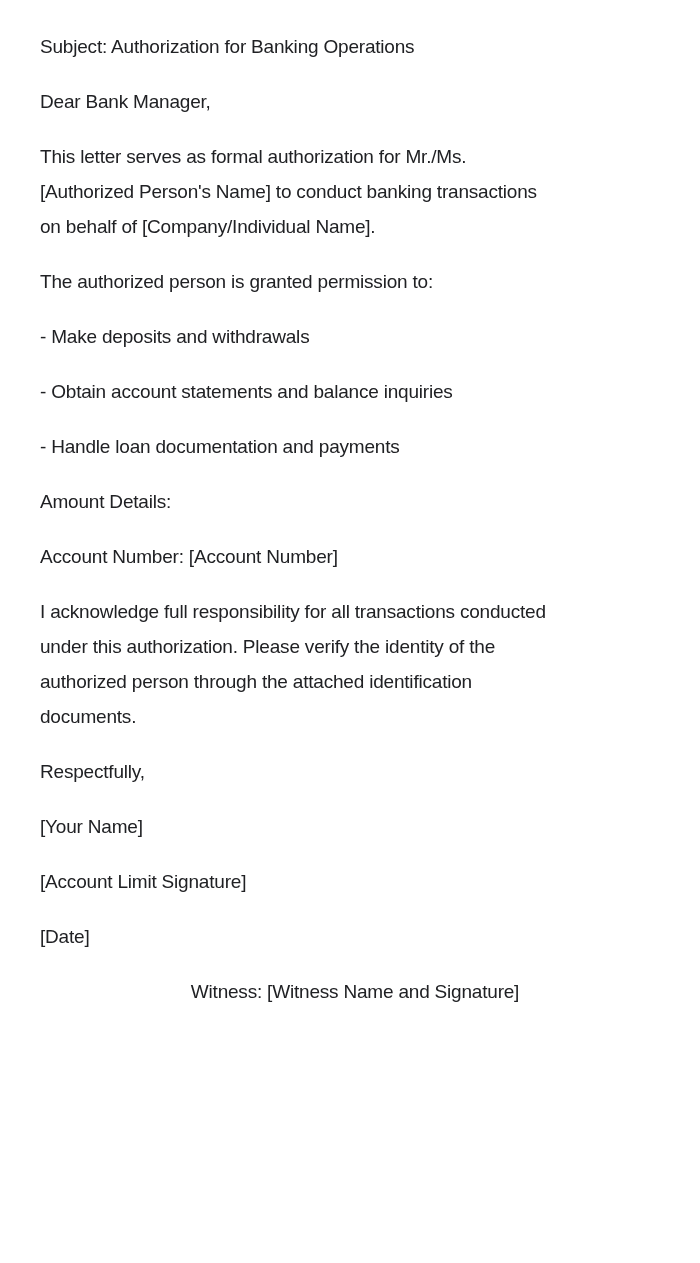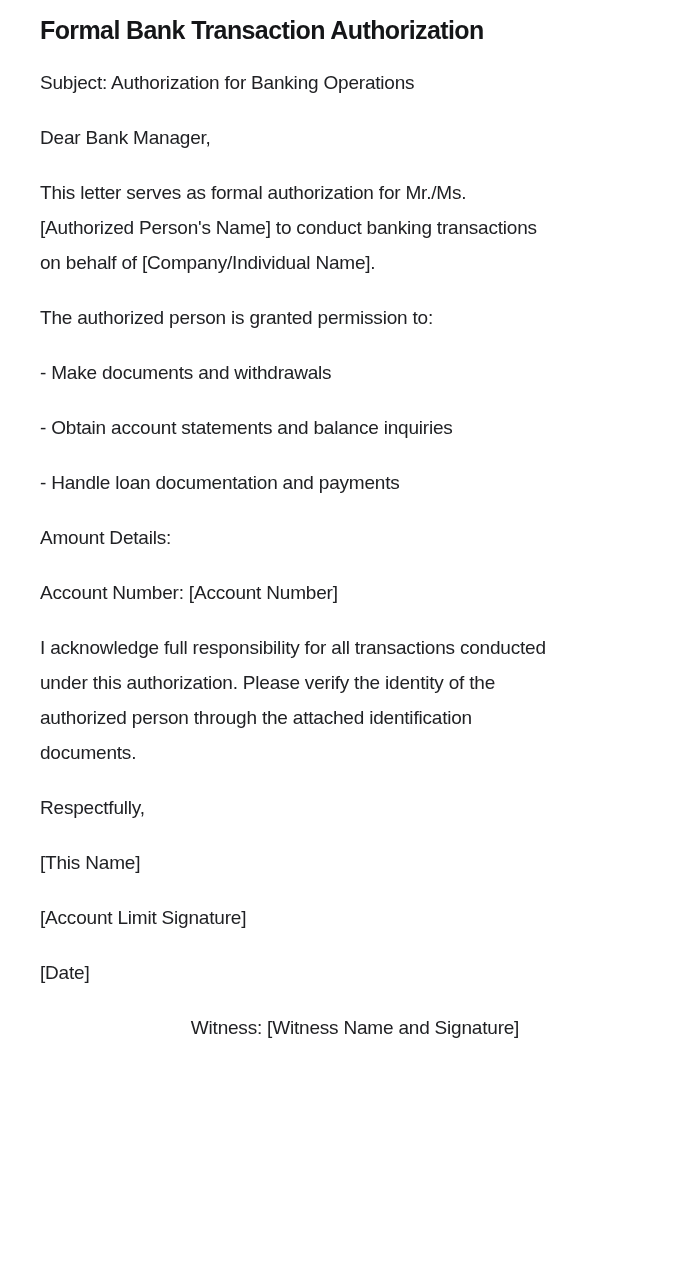--- a/index.html
+++ b/index.html
@@ -40,36 +40,35 @@
   }
   .letter-body p:last-child {
     margin-bottom: 0;
     text-align: center;
   }
 </style>
 </head>
 <body>
 
 <div class="page">
-  <h1 class="doc-title">Formal Bank Transaction Authorization</h1>
   <div class="letter-body">
       <p>Subject: Authorization for Banking Operations</p>
       <p>Dear Bank Manager,</p>
       <p>This letter serves as formal authorization for Mr./Ms.
 [Authorized Person's Name] to conduct banking transactions
 on behalf of [Company/Individual Name].</p>
       <p>The authorized person is granted permission to:</p>
-      <p>- Make documents and withdrawals</p>
+      <p>- Make deposits and withdrawals</p>
       <p>- Obtain account statements and balance inquiries</p>
       <p>- Handle loan documentation and payments</p>
       <p>Amount Details:</p>
       <p>Account Number: [Account Number]</p>
       <p>I acknowledge full responsibility for all transactions conducted
 under this authorization. Please verify the identity of the
 authorized person through the attached identification
 documents.</p>
       <p>Respectfully,</p>
-      <p>[This Name]</p>
+      <p>[Your Name]</p>
       <p>[Account Limit Signature]</p>
       <p>[Date]</p>
       <p>Witness: [Witness Name and Signature]</p>
     </div>
 </div>
 
 </body></html>

